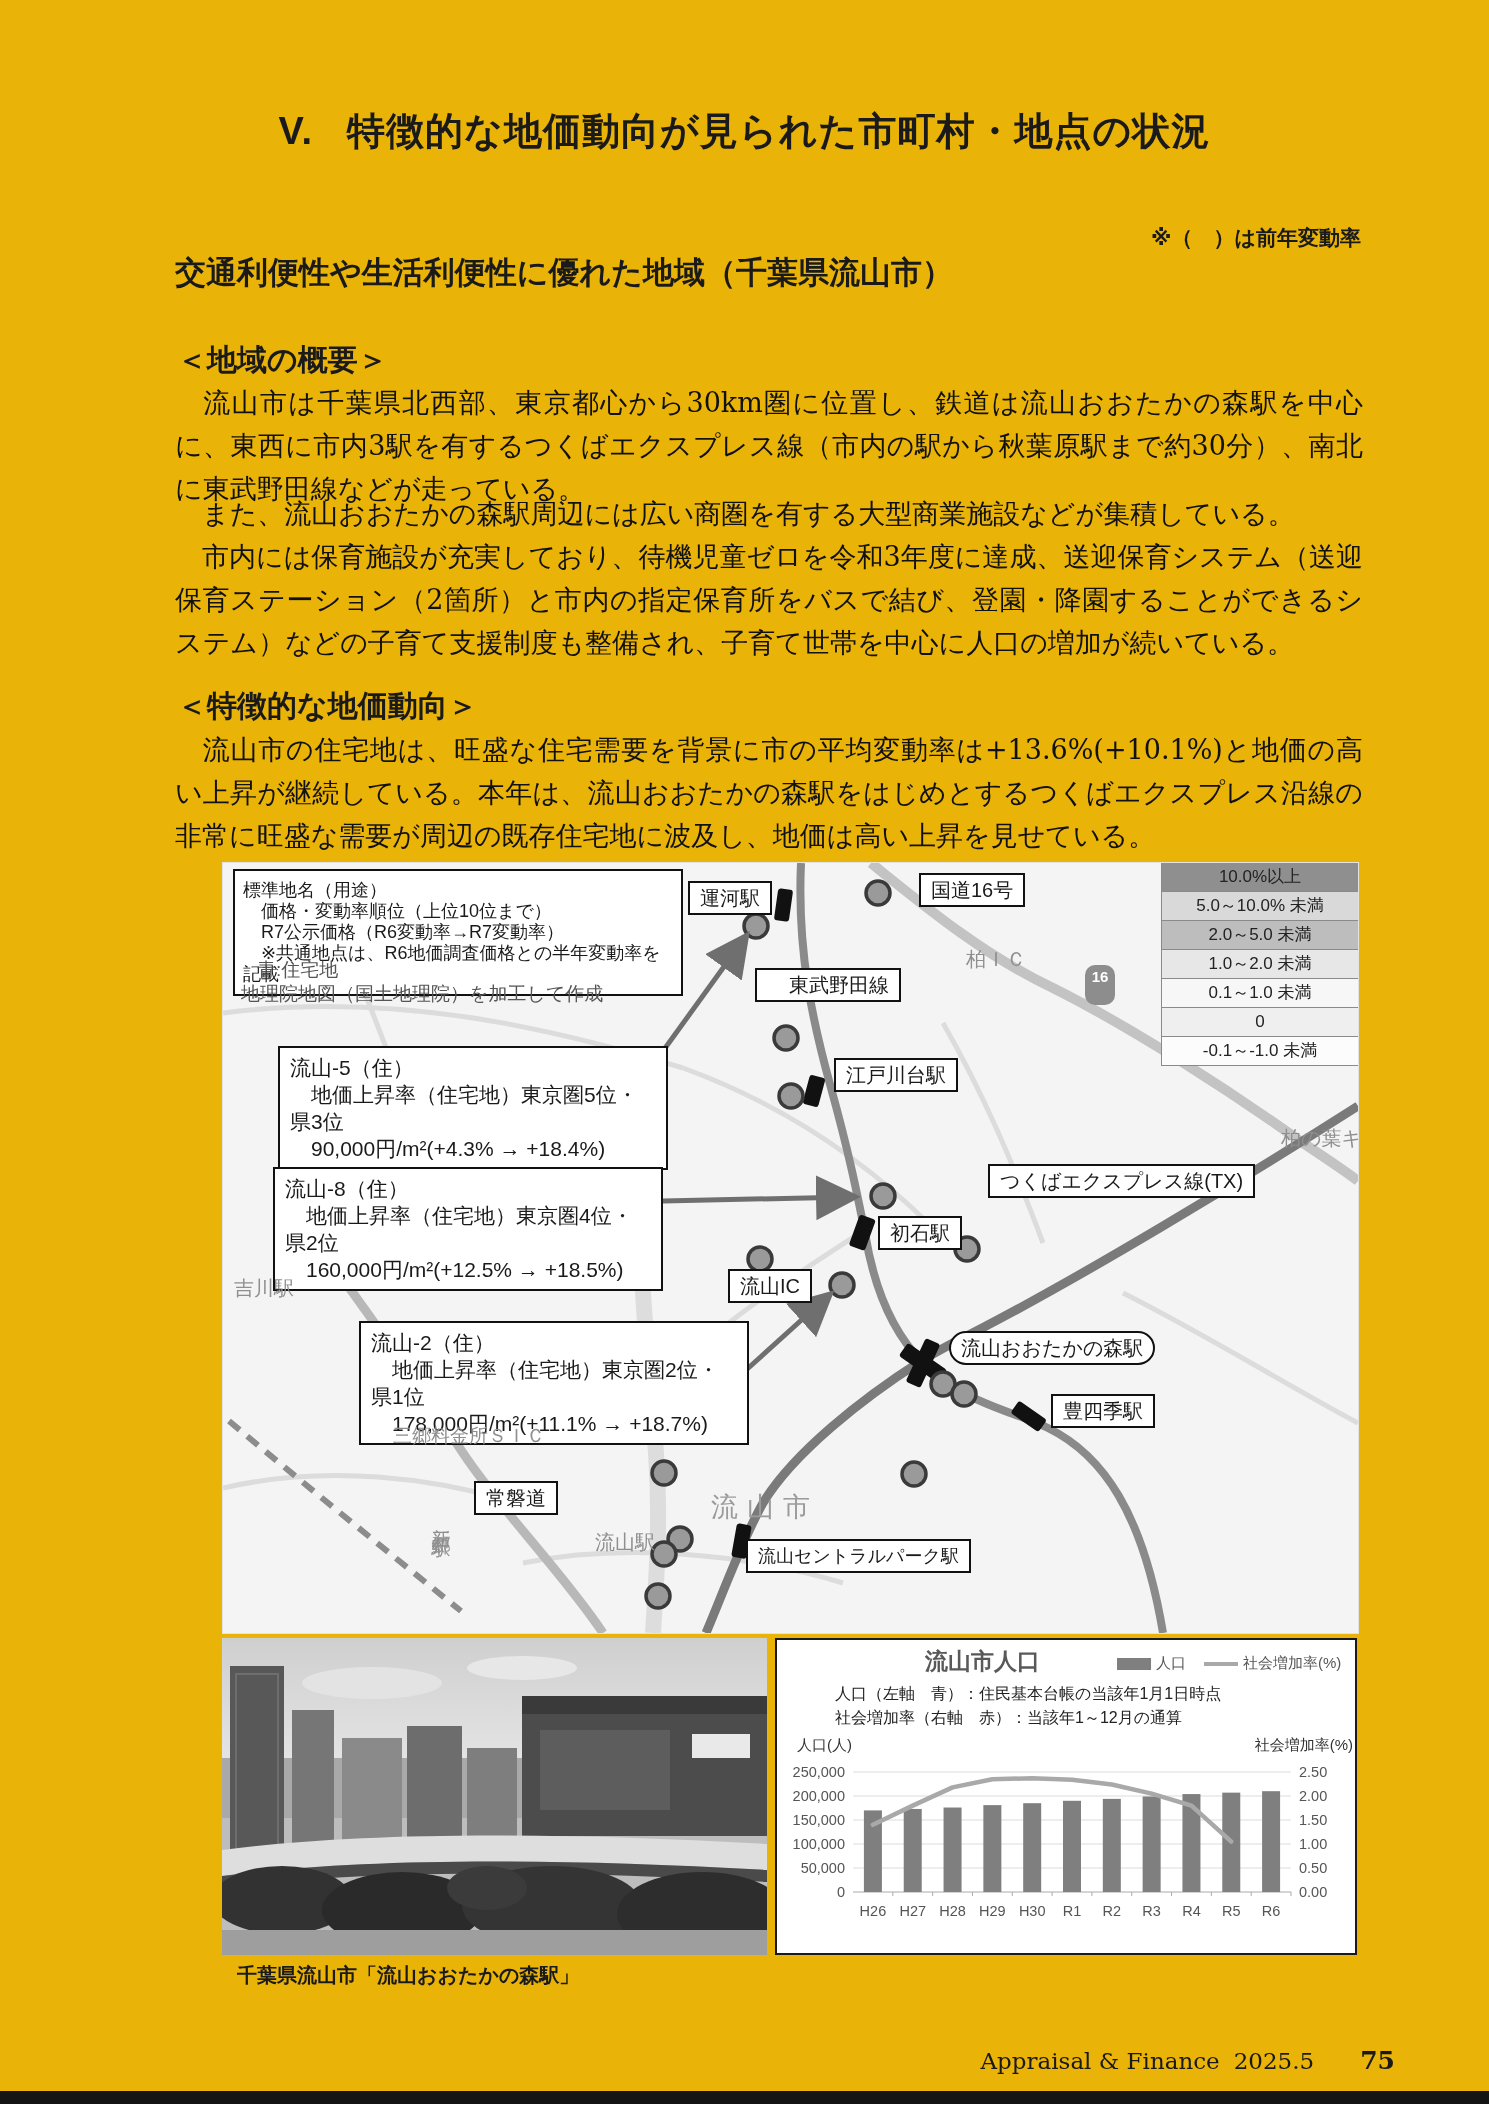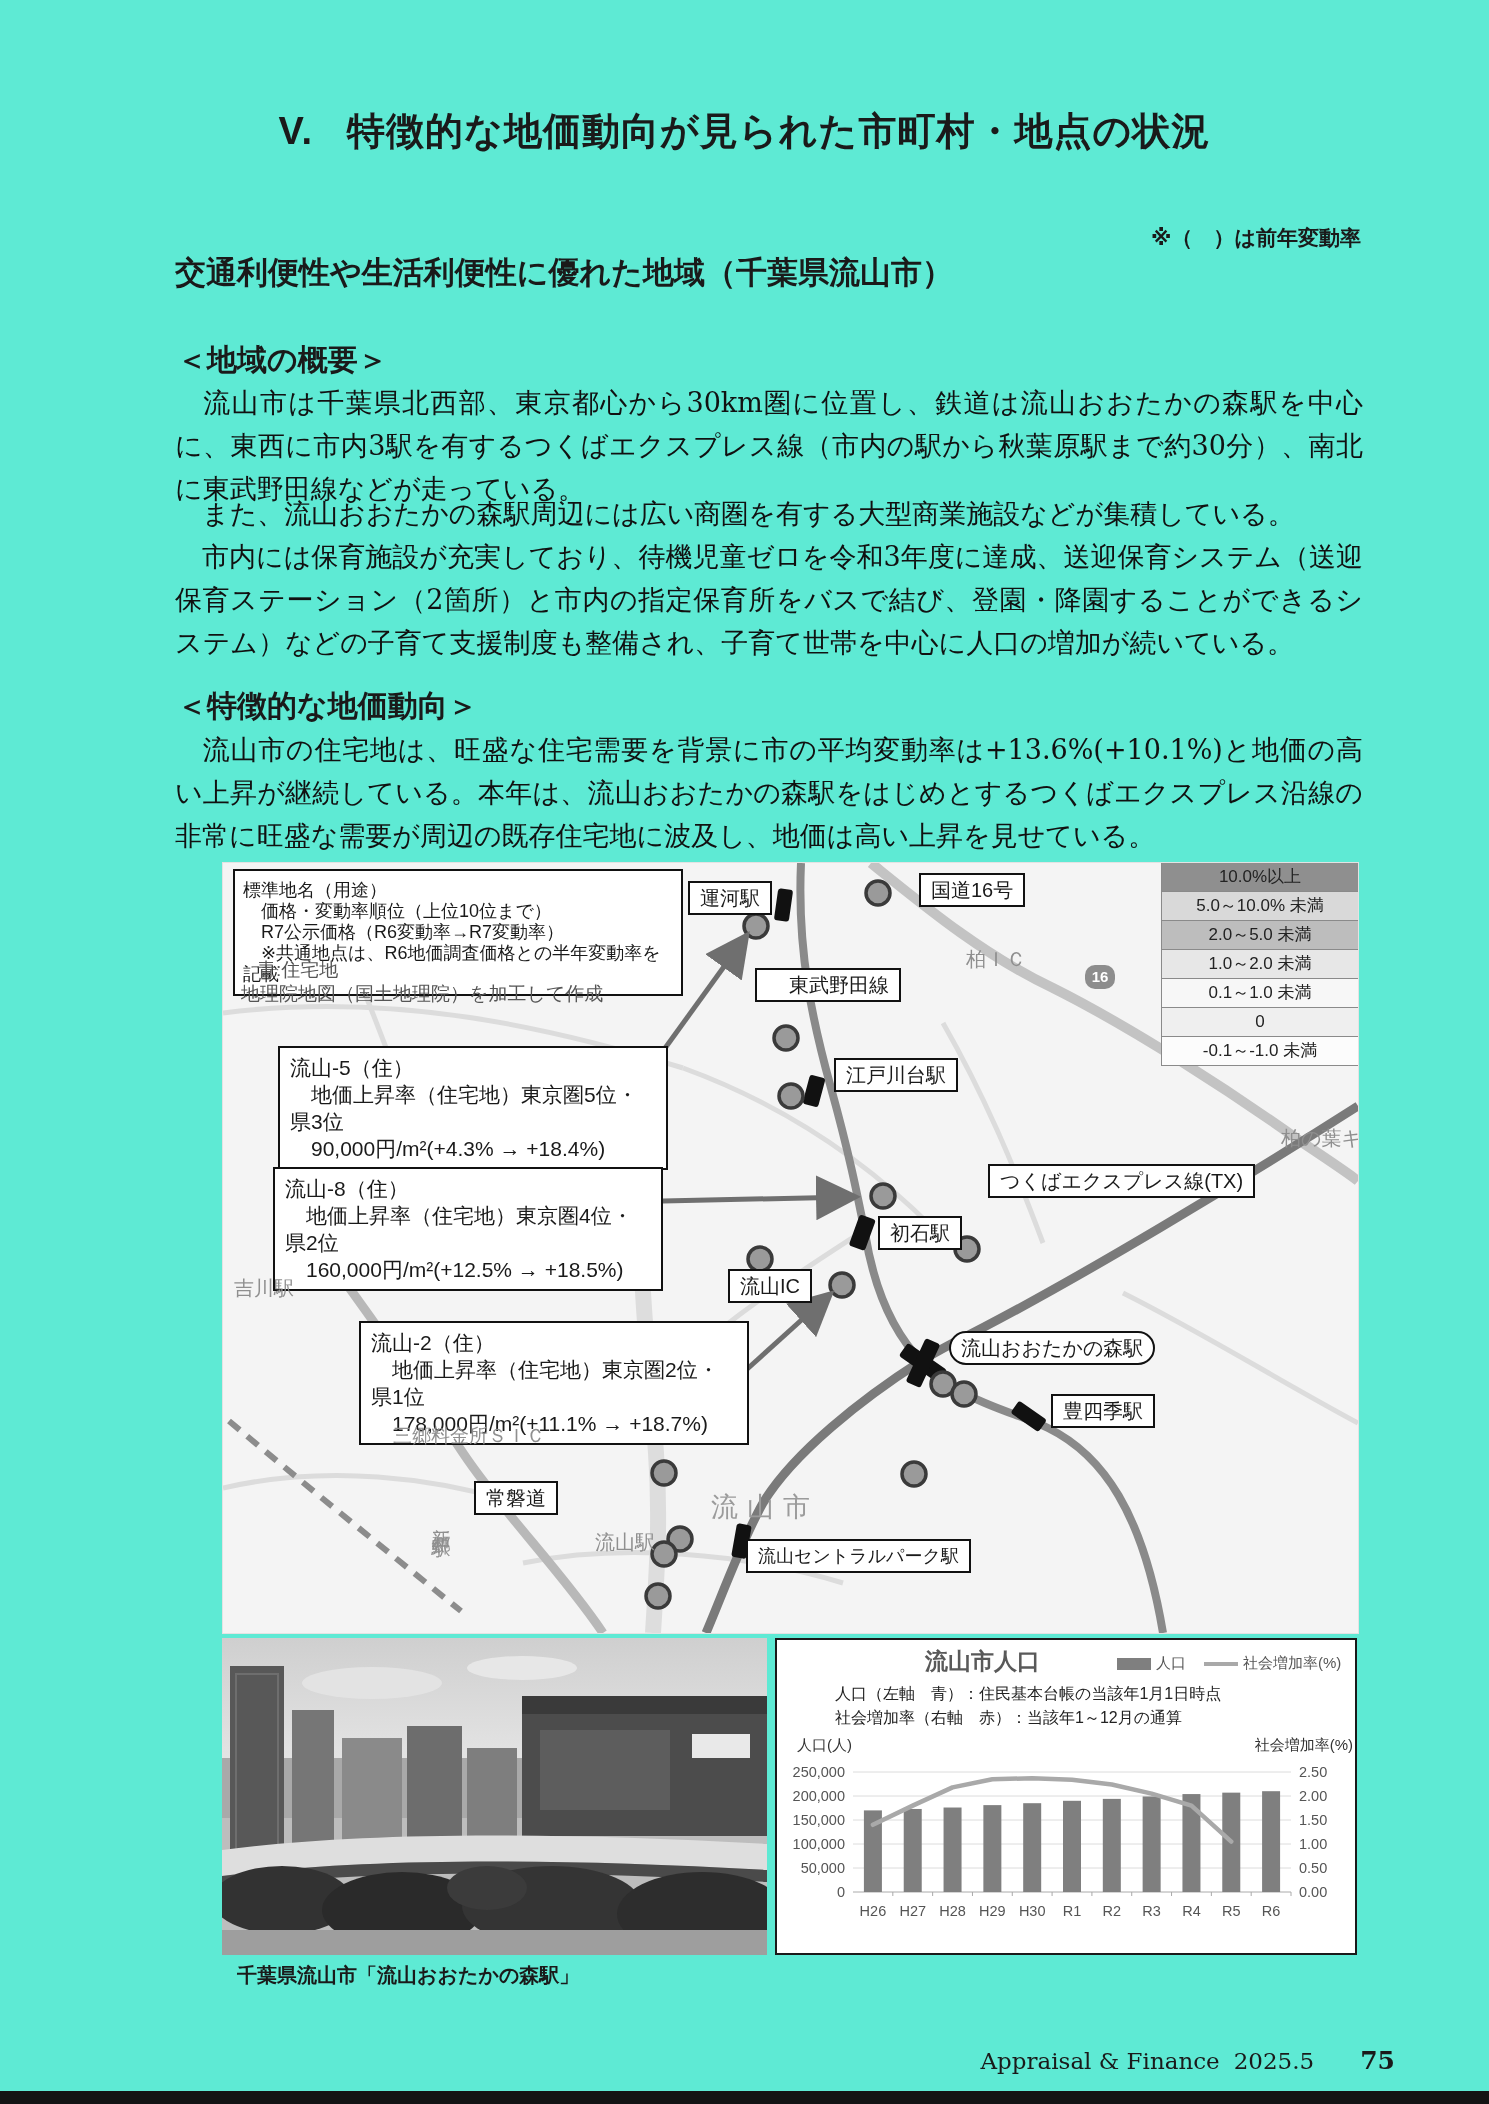--- a/index.html
+++ b/index.html
@@ -1,16 +1,16 @@
 <!DOCTYPE html>
 <html><head>
 <meta charset="utf-8">
 <style>
   html,body{margin:0;padding:0;background:#ffffff;}
-  .page{position:relative;width:1489px;height:2104px;background:#5eead4;overflow:hidden;
+  .page{position:relative;width:1489px;height:2104px;background:#eab308;overflow:hidden;
         font-family:"Liberation Sans","DejaVu Sans",sans-serif;color:#1a1a1a;}
   .abs{position:absolute;}
 
   .doc-title{top:106px;left:0;width:100%;text-align:center;font-size:38px;font-weight:bold;letter-spacing:1px;}
   .doc-title .no{margin-right:34px;}
   .top-note{top:224px;right:128px;font-size:21px;font-weight:bold;}
   .subtitle{top:252px;left:175px;font-size:31px;font-weight:bold;}
   .sec-head{left:177px;font-size:30px;font-weight:bold;}
   .h-overview{top:340px;}
   .h-trend{top:686px;}
@@ -28,21 +28,21 @@
   .legend{top:-1px;left:938px;width:196px;border:1px solid #8a8a8a;}
   .legend-row{height:28px;line-height:28px;text-align:center;font-size:17px;color:#222;
               border-bottom:1px solid #8a8a8a;}
   .legend-row:last-child{border-bottom:none;}
   .callout{background:#fff;border:2px solid #111;font-size:21px;line-height:27px;padding:6px 10px;width:366px;}
   .co1{top:183px;left:55px;} .co2{top:304px;left:50px;} .co3{top:458px;left:136px;}
   .map-box{background:#fff;border:2px solid #111;font-size:20px;line-height:22px;padding:4px 10px;white-space:nowrap;}
   .plain-label{color:#8f8f8f;font-size:20px;white-space:nowrap;}
   .vert{writing-mode:vertical-rl;letter-spacing:4px;}
   .city-label{color:#9b9b9b;font-size:27px;letter-spacing:9px;white-space:nowrap;}
-  .shield{width:30px;height:24px;background:#8d8d8d;border-radius:10px;color:#fff;font-size:15px;
+  .shield{width:30px;height:40px;background:#8d8d8d;border-radius:10px;color:#fff;font-size:15px;
           text-align:center;line-height:24px;font-weight:bold;}
 
   
   .photo{top:1638px;left:222px;width:545px;height:317px;overflow:hidden;background:#bdbdbd;}
   .photo-caption{top:1962px;left:237px;font-size:20px;font-weight:bold;}
 
   
   .chart-box{top:1638px;left:775px;width:582px;height:317px;background:#fff;border:2px solid #1a1a1a;box-sizing:border-box;}
   .chart-title{position:absolute;top:6px;left:148px;font-size:23px;font-weight:bold;color:#595959;}
   .chart-legend{position:absolute;top:14px;left:340px;display:flex;align-items:center;font-size:15px;color:#555;}

